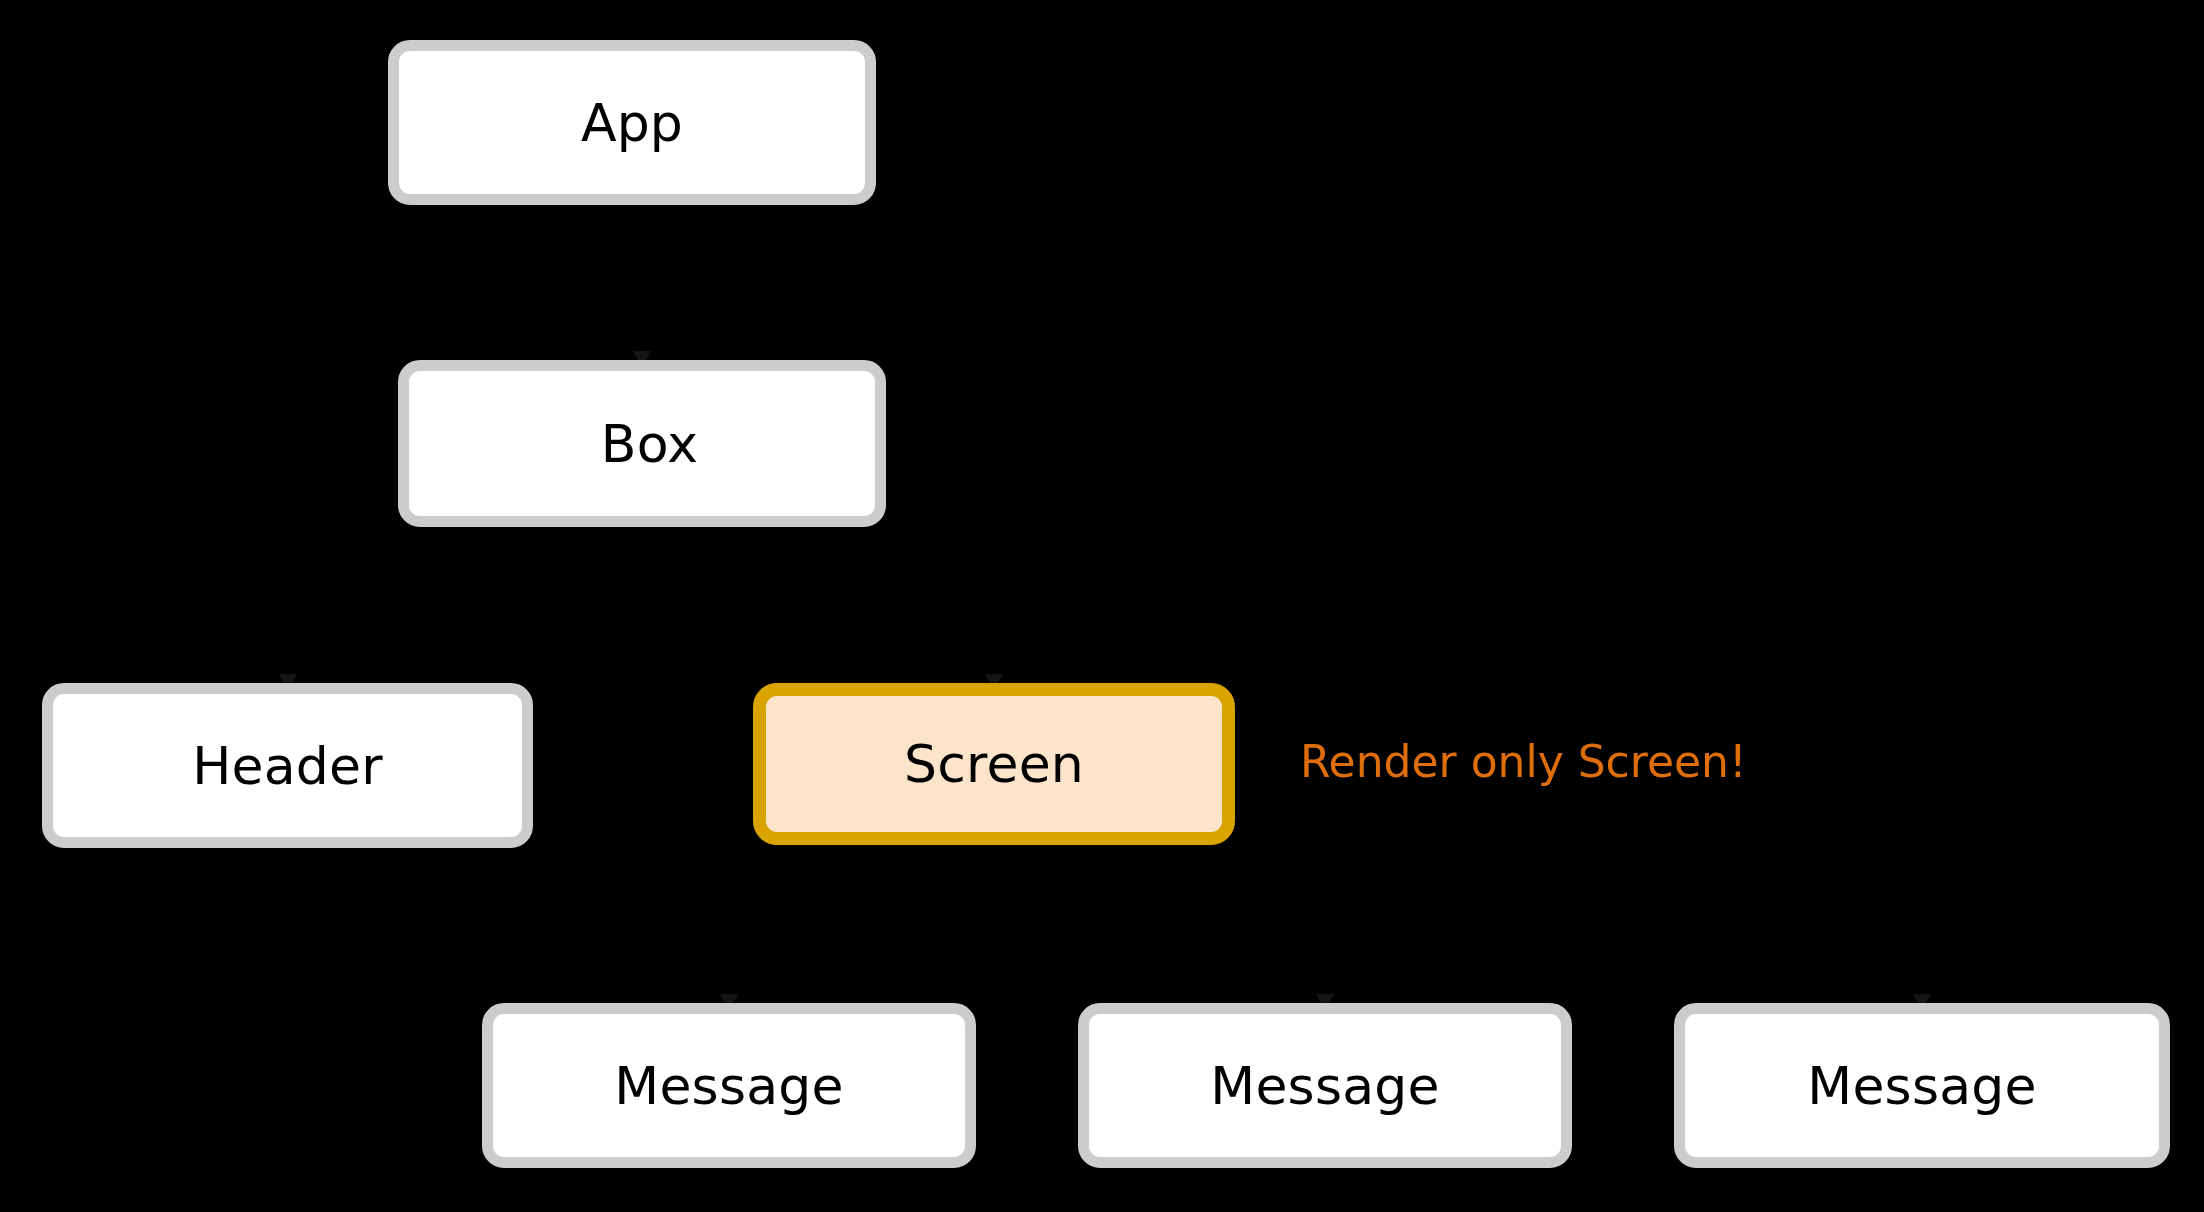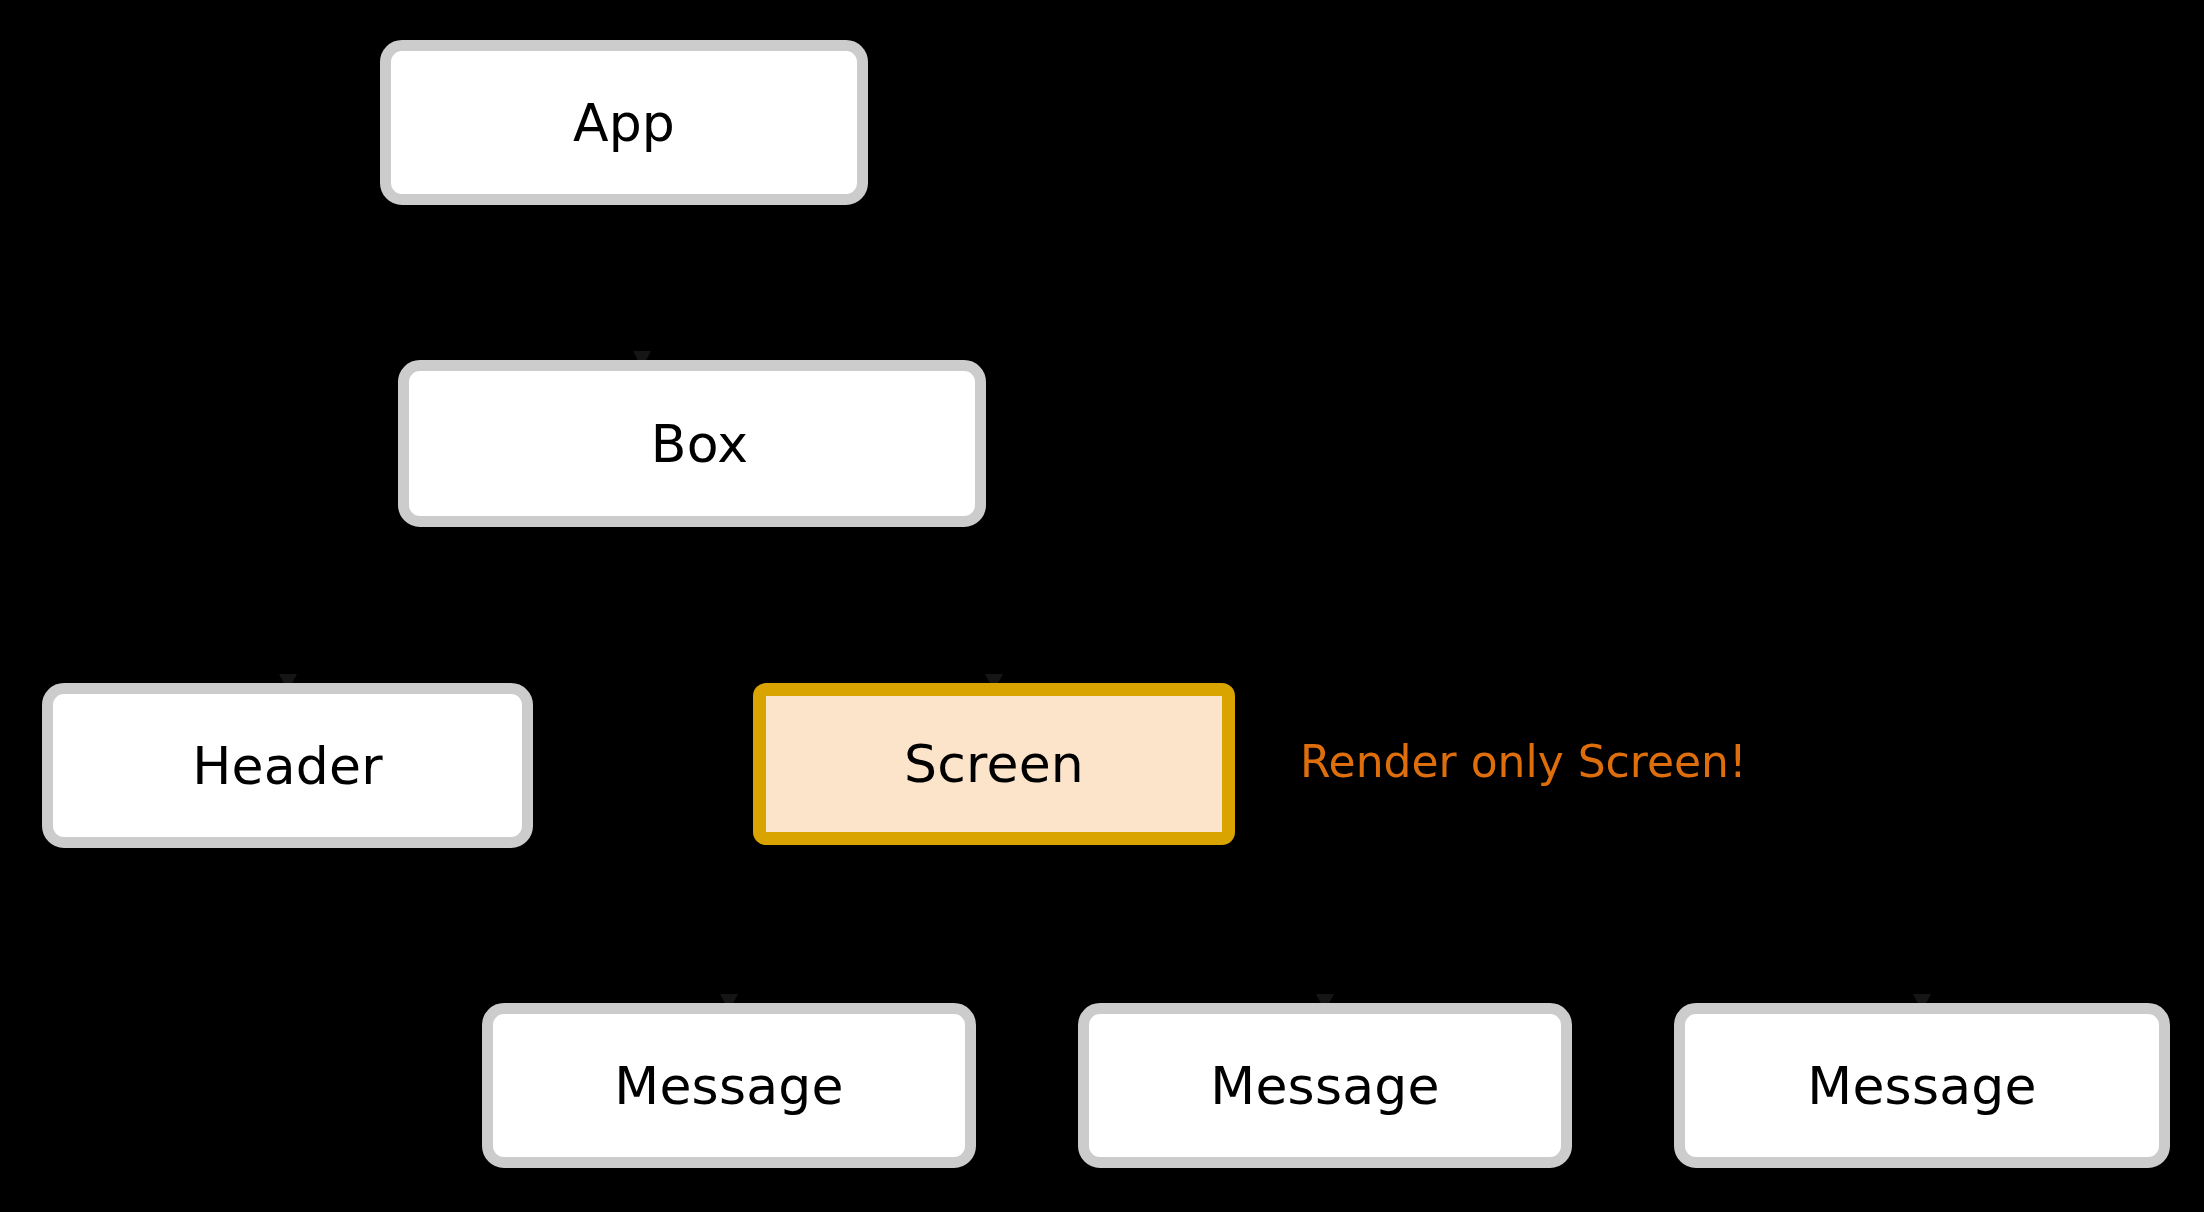--- a/index.html
+++ b/index.html
@@ -44,21 +44,21 @@
     letter-spacing: 0.2px;
     color: #000000;
     white-space: nowrap;
     user-select: none;
   }
 
   
   .node.highlight {
     background: #FCE4CB;
     border: 13px solid #D9A400;
-    border-radius: 13px;
+    border-radius: 24px;
   }
 
   
   .annotation {
     position: absolute;
     font-size: 44px;
     line-height: 1;
     white-space: nowrap;
     color: #DE6E0C;
     user-select: none;
@@ -82,24 +82,24 @@
         <path d="M 633 351 L 651 351 L 642 368 Z" fill="#151515"></path>
         <path d="M 279 674 L 297 674 L 288 691 Z" fill="#151515"></path>
         <path d="M 985 674 L 1003 674 L 994 691 Z" fill="#151515"></path>
         <path d="M 720 994 L 738 994 L 729 1011 Z" fill="#151515"></path>
         <path d="M 1316 994 L 1334 994 L 1325 1011 Z" fill="#151515"></path>
         <path d="M 1913 994 L 1931 994 L 1922 1011 Z" fill="#151515"></path>
       </g>
   </svg>
 
   <div id="node-layer">
-      <div class="node" style="left: 380px; top: 40px; width: 488px; height: 165px;">
+      <div class="node" style="left: 388px; top: 40px; width: 488px; height: 165px;">
         <span class="node-label">App</span>
       </div>
-      <div class="node" style="left: 398px; top: 360px; width: 588px; height: 167px; padding-left: 15px;">
+      <div class="node" style="left: 398px; top: 360px; width: 488px; height: 167px; padding-left: 15px;">
         <span class="node-label">Box</span>
       </div>
       <div class="node" style="left: 42px; top: 683px; width: 491px; height: 165px;">
         <span class="node-label">Header</span>
       </div>
       <div class="node highlight" style="left: 753px; top: 683px; width: 482px; height: 162px;">
         <span class="node-label">Screen</span>
       </div>
       <div class="node" style="left: 482px; top: 1003px; width: 494px; height: 165px;">
         <span class="node-label">Message</span>

